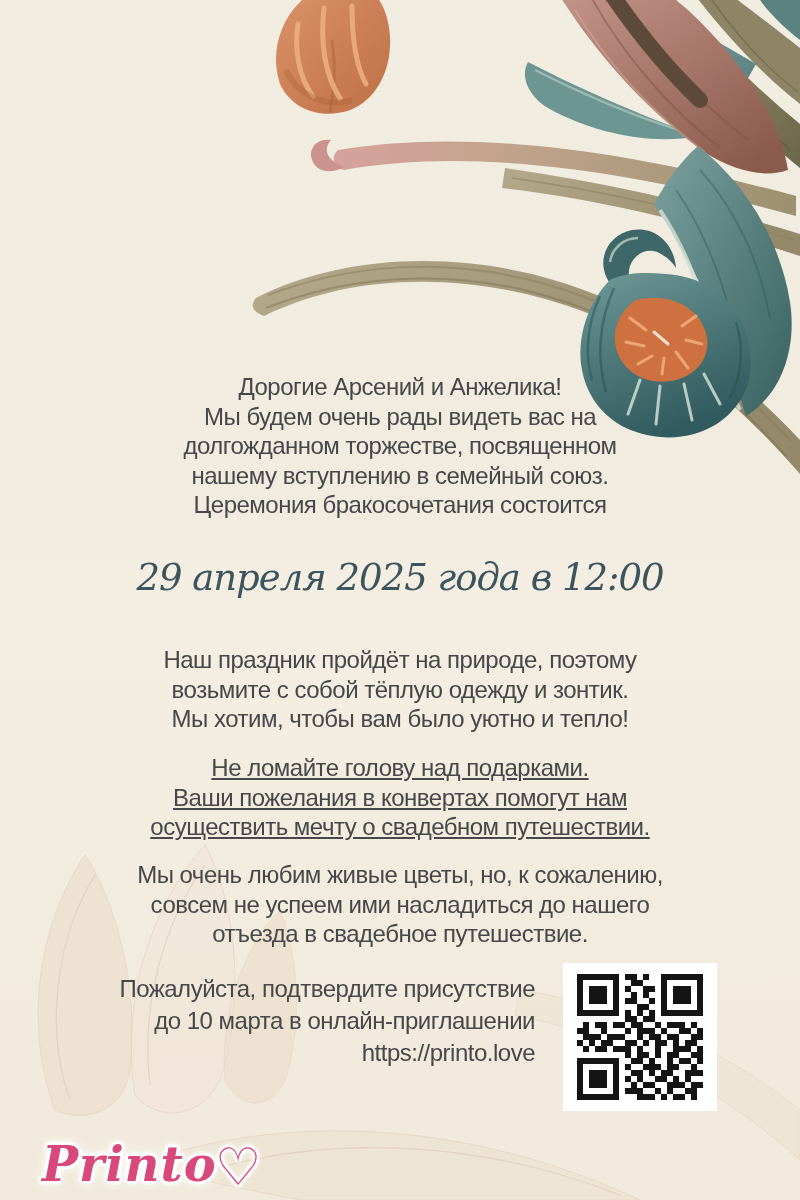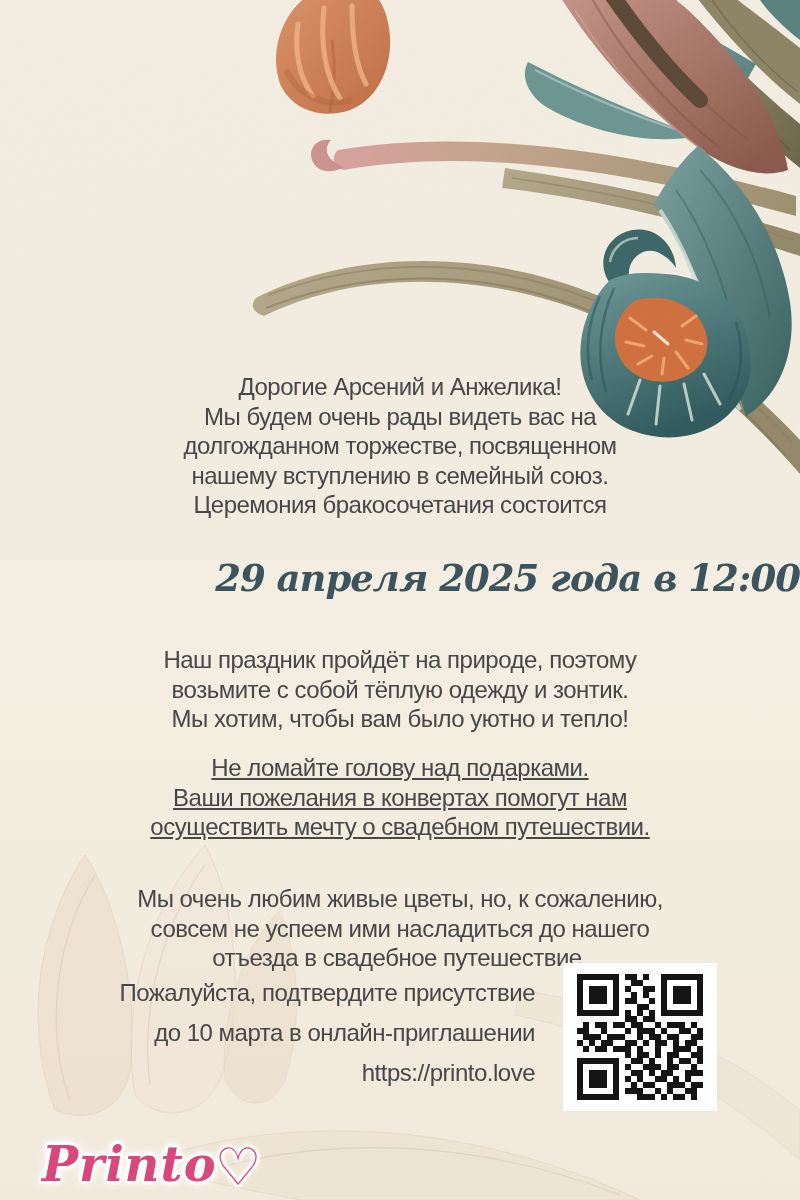--- a/index.html
+++ b/index.html
@@ -18,28 +18,28 @@
   }
   .flora-top{position:absolute;top:0;left:0;z-index:0;}
   .flora-bottom{position:absolute;left:0;top:780px;z-index:0;}
   .txt{
     position:absolute;left:0;width:800px;text-align:center;z-index:2;
     color:var(--body-text);font-size:24px;line-height:29.5px;
     letter-spacing:-0.5px;white-space:pre-line;
   }
   .greeting{top:372px;}
   .date{
-    position:absolute;left:0;width:800px;top:556px;z-index:2;text-align:right;
-    font-family:"DejaVu Serif",serif;font-style:italic;font-weight:bold;
+    position:absolute;left:0;width:800px;top:556px;z-index:2;text-align:center;
+    font-family:"DejaVu Serif",serif;font-style:italic;font-weight:normal;
     font-size:37px;color:var(--date-text);letter-spacing:-1px;white-space:pre-line;
   }
   .weather{top:645px;}
   .gifts{top:753px;text-decoration:underline;}
-  .flowers{top:860px;margin-top:24px;}
-  .rsvp{left:auto;right:265px;width:520px;top:973px;text-align:right;line-height:40px;}
+  .flowers{top:860px;}
+  .rsvp{left:auto;right:265px;width:520px;top:973px;text-align:right;line-height:32px;}
   .qr-box{
     position:absolute;left:563px;top:963px;width:154px;height:148px;z-index:2;
     background:#ffffff;display:flex;align-items:center;justify-content:center;
   }
   .qr-grid{display:grid;grid-template-columns:repeat(21,6px);grid-auto-rows:6px;}
   .qr-cell{width:6px;height:6px;}
   .qr-cell.on{background:var(--qr-dark);}
   .logo{
     position:absolute;left:42px;top:1136px;z-index:3;
     font-family:"DejaVu Serif",serif;font-style:italic;font-weight:bold;

